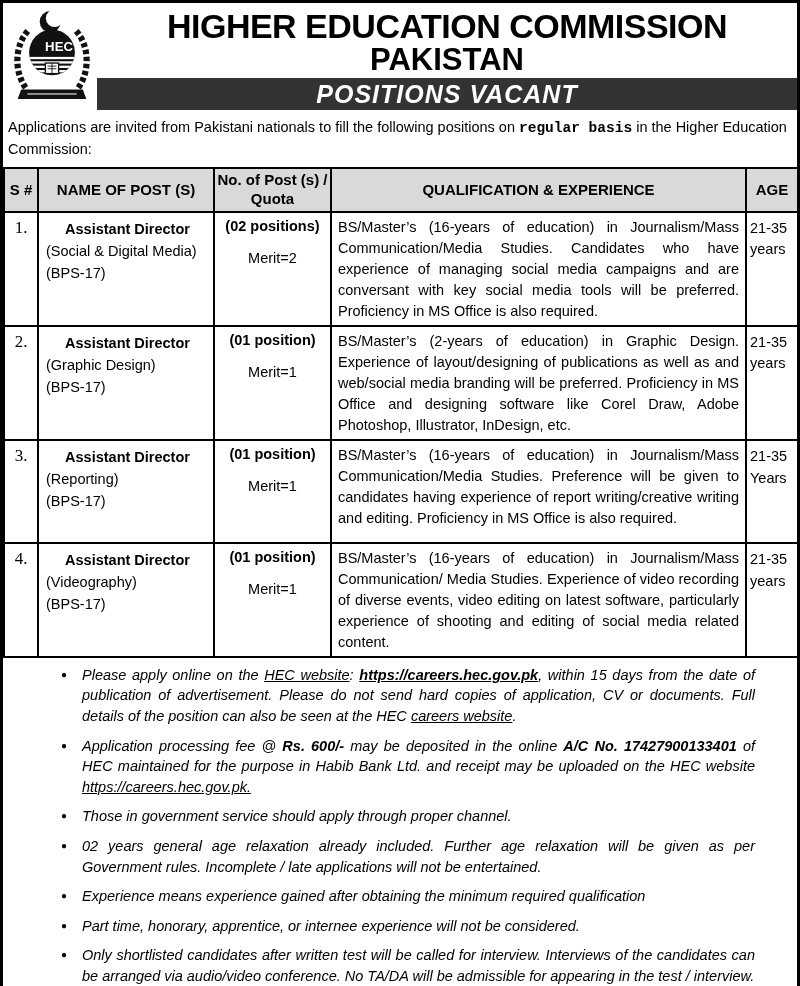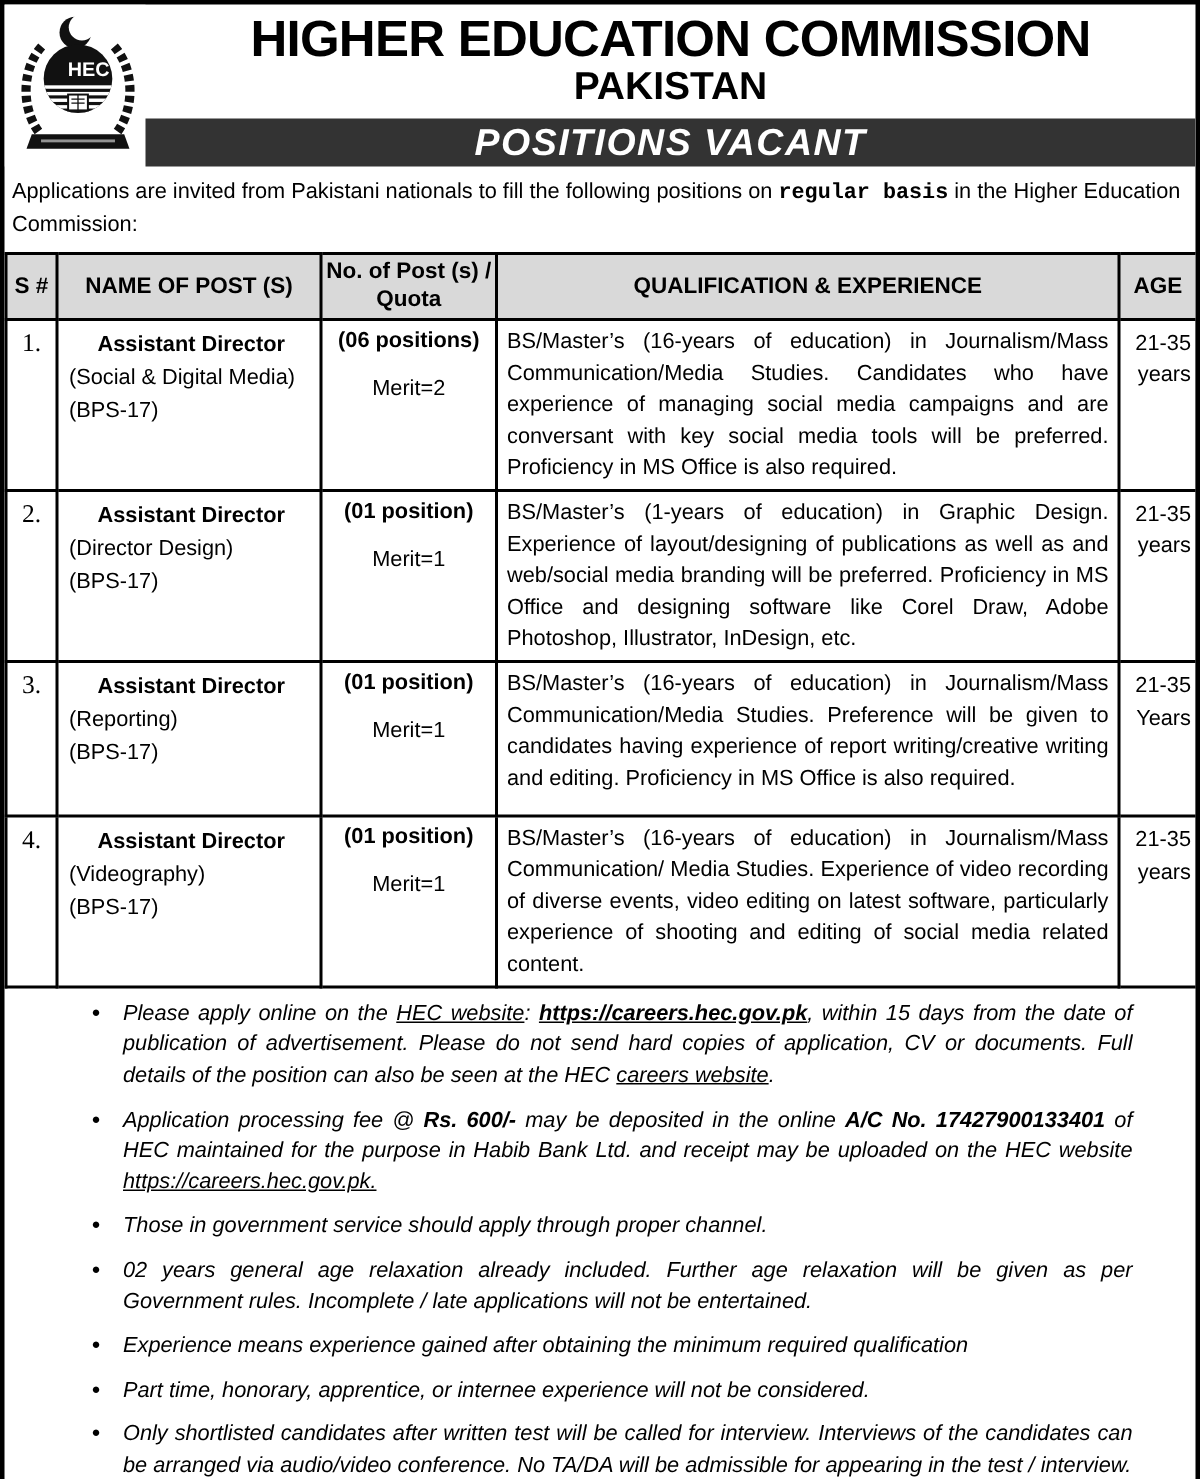--- a/index.html
+++ b/index.html
@@ -7,41 +7,41 @@
   body { font-family: "Liberation Sans", sans-serif; color:#000; }
   .page { width:800px; height:986px; border:3px solid #000; border-bottom:none;
           display:flex; flex-direction:column; background:#fff; overflow:hidden; }
 
   
   .header-row { display:flex; flex:none; }
   .logo-box { width:94px; flex:none; padding:3px 0 0 5px; background:#fff; }
   .header-main { flex:1; display:flex; flex-direction:column; }
   .titles { text-align:center; padding-top:6px; flex:1; }
   .title1 { font-size:34px; font-weight:bold; line-height:1.02; letter-spacing:-0.5px; }
-  .title2 { font-size:26px; font-weight:bold; line-height:1.02; }
+  .title2 { font-size:31px; font-weight:bold; line-height:1.02; }
   .banner { background:var(--banner-bg,#333333); color:#fff; height:32px; line-height:32px;
             text-align:center; font-size:25px; font-weight:bold; font-style:italic; letter-spacing:1px; }
 
   .intro { padding:7px 6px 8px 5px; font-size:14.5px; line-height:1.42; flex:none; }
   .intro b { font-weight:bold;font-family:Liberation Mono, monospace; }
 
   
   table { width:100%; border-collapse:collapse; table-layout:fixed; flex:none; }
   th, td { border:2px solid #000; vertical-align:top; }
   thead th { background:var(--table-header-bg,#d9d9d9); font-size:15px; font-weight:bold;
              height:38px; vertical-align:middle; padding:2px; text-align:center; line-height:1.25; }
   tr.r1 { height:105px; } tr.r2 { height:105px; } tr.r3 { height:103px; } tr.r4 { height:114px; }
   td.sno  { font-family:"Liberation Serif", serif; font-size:17px; text-align:center; padding-top:5px; }
   td.name { padding:5px 4px 4px 7px; font-size:14.5px; line-height:1.52; }
   .nm { font-weight:bold;text-align:center; }
   td.posts { text-align:center; font-size:14.5px; padding-top:5px; }
   .pb { font-weight:bold; }
   .merit { margin-top:16px; }
   td.qual { padding:4px 6px 3px 6px; font-size:14.5px; line-height:1.45; text-align:justify; }
-  td.age  { text-align:right; font-size:14.5px; padding:5px 3px; line-height:1.5; }
+  td.age  { text-align:left; font-size:14.5px; padding:5px 3px; line-height:1.5; }
 
   
   .notes { padding:7px 42px 0 58px; font-size:14.5px; flex:none; }
   .notes-heading { font-weight:bold; text-decoration:underline; font-size:15px; margin-bottom:9px; }
   .bullet { display:flex; margin-bottom:9px; line-height:1.42; }
   .bullet .mark { flex:none; width:21px; font-size:10px; padding-top:3px; }
   .bullet .txt { flex:1; text-align:justify;font-style:italic; }
 </style>
 </head>
 <body>
@@ -111,38 +111,38 @@
     </thead>
     <tbody>
       <tr class="r1">
         <td class="sno">1.</td>
         <td class="name">
           <div class="nm">Assistant Director</div>
           <div>(Social &amp; Digital Media)</div>
           <div>(BPS-17)</div>
         </td>
         <td class="posts">
-          <div class="pb">(06 positions)</div>
+          <div class="pb">(02 positions)</div>
           <div class="merit">Merit=2</div>
         </td>
         <td class="qual">BS/Master’s (16-years of education) in Journalism/Mass Communication/Media Studies. Candidates who have experience of managing social media campaigns and are conversant with key social media tools will be preferred. Proficiency in MS Office is also required.</td>
         <td class="age">21-35 years</td>
       </tr>
       <tr class="r2">
         <td class="sno">2.</td>
         <td class="name">
           <div class="nm">Assistant Director</div>
-          <div>(Director Design)</div>
+          <div>(Graphic Design)</div>
           <div>(BPS-17)</div>
         </td>
         <td class="posts">
           <div class="pb">(01 position)</div>
           <div class="merit">Merit=1</div>
         </td>
-        <td class="qual">BS/Master’s (1-years of education) in Graphic Design. Experience of layout/designing of publications as well as and web/social media branding will be preferred. Proficiency in MS Office and designing software like Corel Draw, Adobe Photoshop, Illustrator, InDesign, etc.</td>
+        <td class="qual">BS/Master’s (2-years of education) in Graphic Design. Experience of layout/designing of publications as well as and web/social media branding will be preferred. Proficiency in MS Office and designing software like Corel Draw, Adobe Photoshop, Illustrator, InDesign, etc.</td>
         <td class="age">21-35 years</td>
       </tr>
       <tr class="r3">
         <td class="sno">3.</td>
         <td class="name">
           <div class="nm">Assistant Director</div>
           <div>(Reporting)</div>
           <div>(BPS-17)</div>
         </td>
         <td class="posts">

